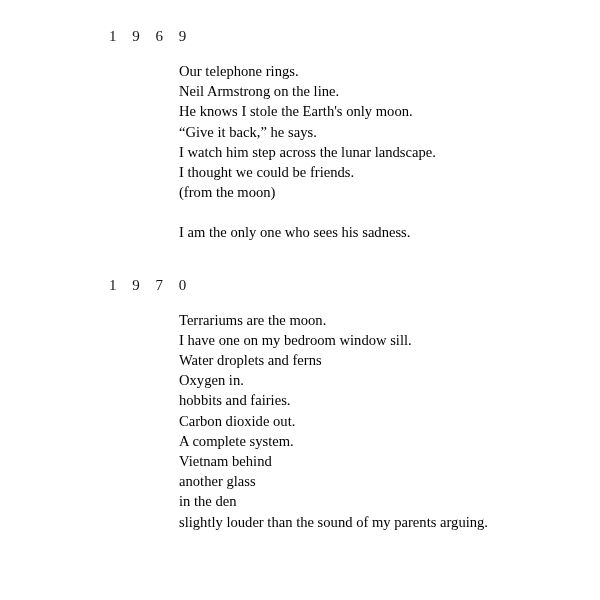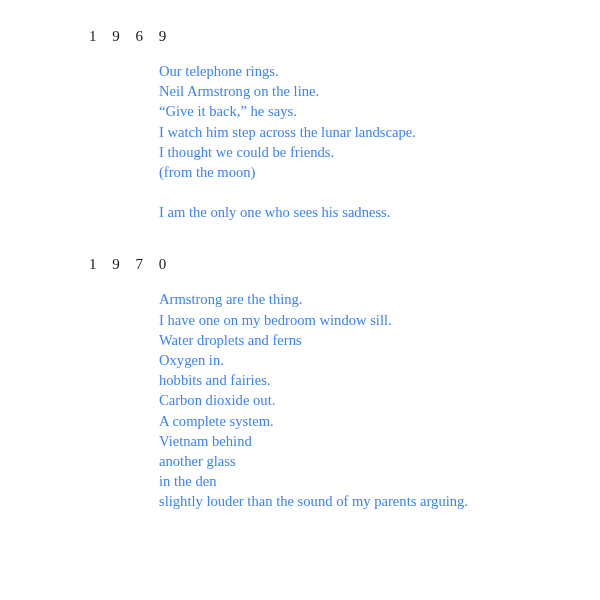--- a/index.html
+++ b/index.html
@@ -12,74 +12,75 @@
     background: #ffffff;
     font-family: "Liberation Serif", serif;
     color: #1a1a1a;
     overflow: hidden;
   }
   .page {
     position: relative;
     width: 529px;
     height: 600px;
     box-sizing: border-box;
-    padding: 28px 24px 0 21px;
+    padding: 28px 24px 0 41px;
   }
   .section {
     margin-bottom: 0;
   }
   .year {
     font-family: "Liberation Serif", serif;
     font-size: 15px;
     letter-spacing: 6px;
     color: #151515;
     margin-left: 68px;
     margin-bottom: 16px;
   }
   .stanza {
     margin-left: 138px;
   }
   .line {
     font-size: 14.6px;
     line-height: 20.2px;
-    color: #3b82f6;
+    color: #000000;
     white-space: pre;
   }
   .gap {
     height: 20px;
   }
   .section-gap {
     height: 34px;
   }
 </style>
 </head>
 <body>
 
 <div class="page">
 
   <div class="section">
     <div class="year">1 9 6 9</div>
     <div class="stanza">
       <div class="line">Our telephone rings.</div>
       <div class="line">Neil Armstrong on the line.</div>
+      <div class="line">He knows I stole the Earth's only moon.</div>
       <div class="line">“Give it back,” he says.</div>
       <div class="line">I watch him step across the lunar landscape.</div>
       <div class="line">I thought we could be friends.</div>
       <div class="line">(from the moon)</div>
       <div class="gap"></div>
       <div class="line">I am the only one who sees his sadness.</div>
     </div>
   </div>
 
   <div class="section-gap"></div>
 
   <div class="section">
     <div class="year">1 9 7 0</div>
     <div class="stanza">
-      <div class="line">Armstrong are the thing.</div>
+      <div class="line">Terrariums are the moon.</div>
       <div class="line">I have one on my bedroom window sill.</div>
       <div class="line">Water droplets and ferns</div>
       <div class="line">Oxygen in.</div>
       <div class="line">hobbits and fairies.</div>
       <div class="line">Carbon dioxide out.</div>
       <div class="line">A complete system.</div>
       <div class="line">Vietnam behind</div>
       <div class="line">another glass</div>
       <div class="line">in the den</div>
       <div class="line">slightly louder than the sound of my parents arguing.</div>

